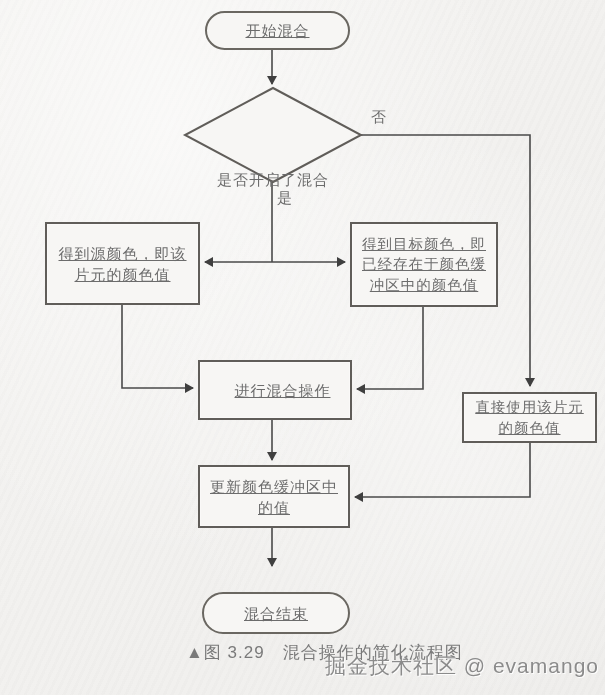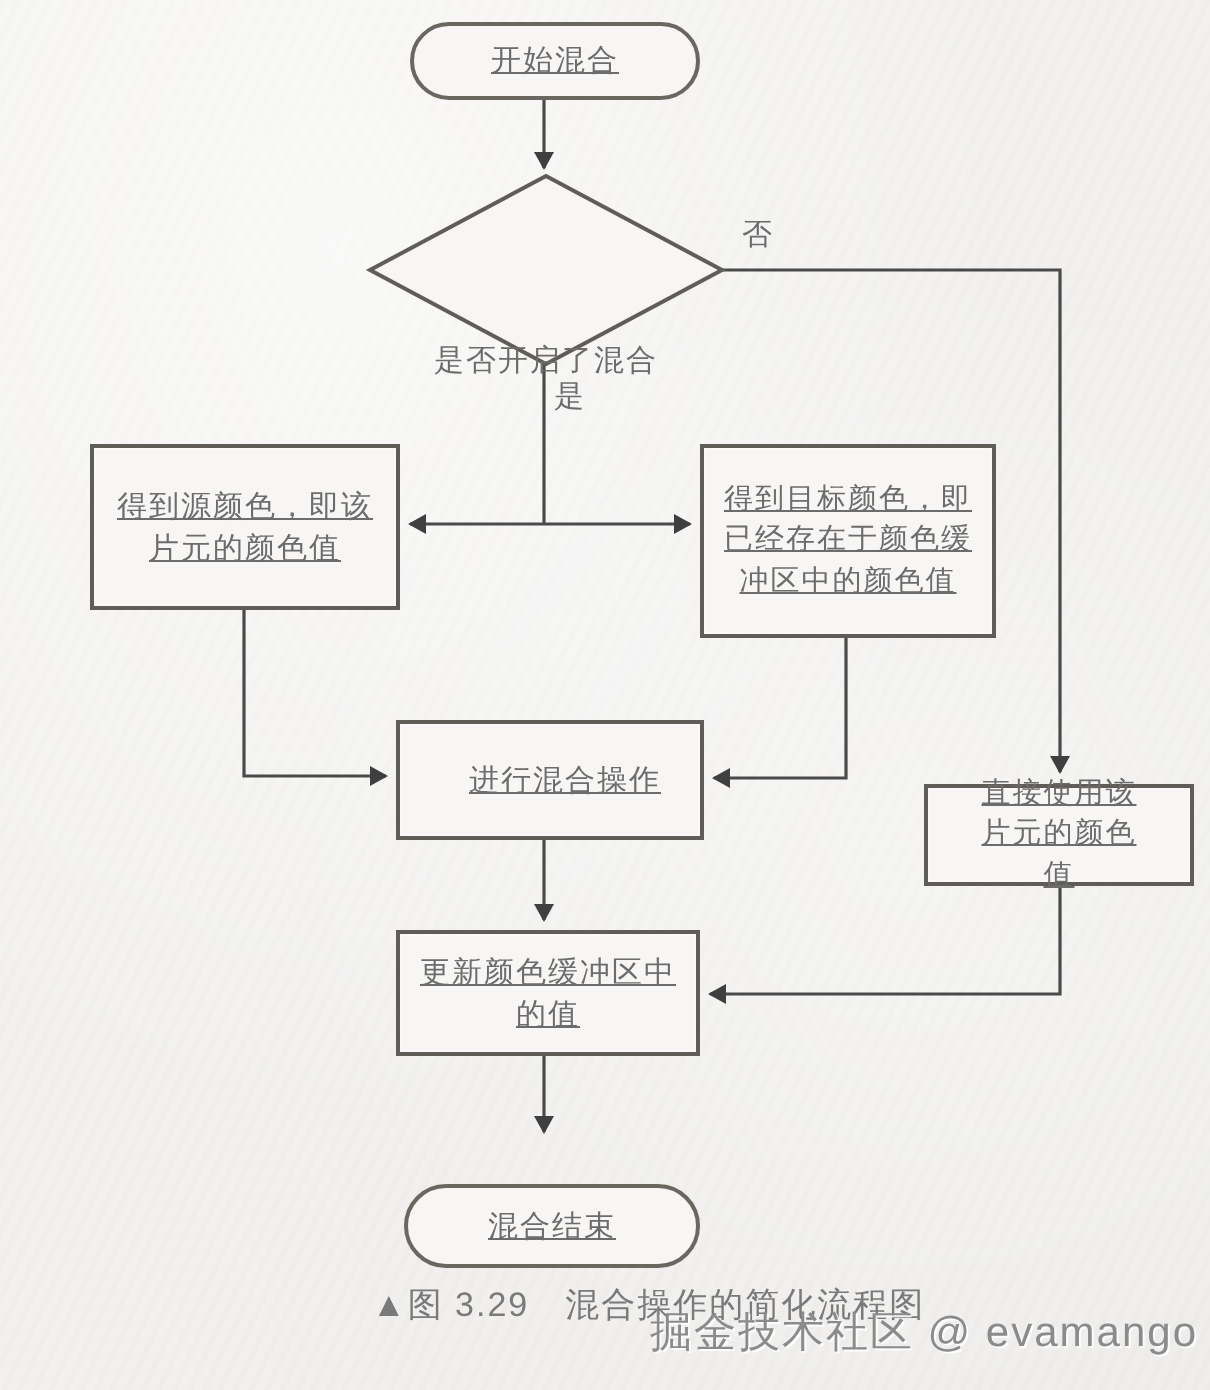--- a/index.html
+++ b/index.html
@@ -82,29 +82,29 @@
   </div>
 
   <div class="branch-label" style="left:371px;top:108px;">否</div>
 
   <div class="branch-label" style="left:277px;top:189px;">是</div>
 
   <div class="node rect" style="left:45px;top:222px;width:155px;height:83px;">
     <span>得到源颜色，即该片元的颜色值</span>
   </div>
 
-  <div class="node rect" style="left:350px;top:222px;width:148px;height:97px;font-size:14.5px;padding:4px 3px;">
+  <div class="node rect" style="left:350px;top:222px;width:148px;height:85px;font-size:14.5px;padding:4px 3px;">
     <span>得到目标颜色，即已经存在于颜色缓冲区中的颜色值</span>
   </div>
 
   <div class="node rect" style="left:198px;top:360px;width:154px;height:60px;padding-left:21px;">
     <span>进行混合操作</span>
   </div>
 
-  <div class="node rect" style="left:462px;top:392px;width:135px;height:51px;font-size:14.5px;padding:3px 20px;">
+  <div class="node rect" style="left:462px;top:392px;width:135px;height:51px;font-size:14.5px;padding:3px 4px;">
     <span>直接使用该片元的颜色值</span>
   </div>
 
   <div class="node rect" style="left:198px;top:465px;width:152px;height:63px;">
     <span>更新颜色缓冲区中的值</span>
   </div>
 
   <div class="node oval" style="left:202px;top:592px;width:148px;height:42px;">
     <span>混合结束</span>
   </div>

